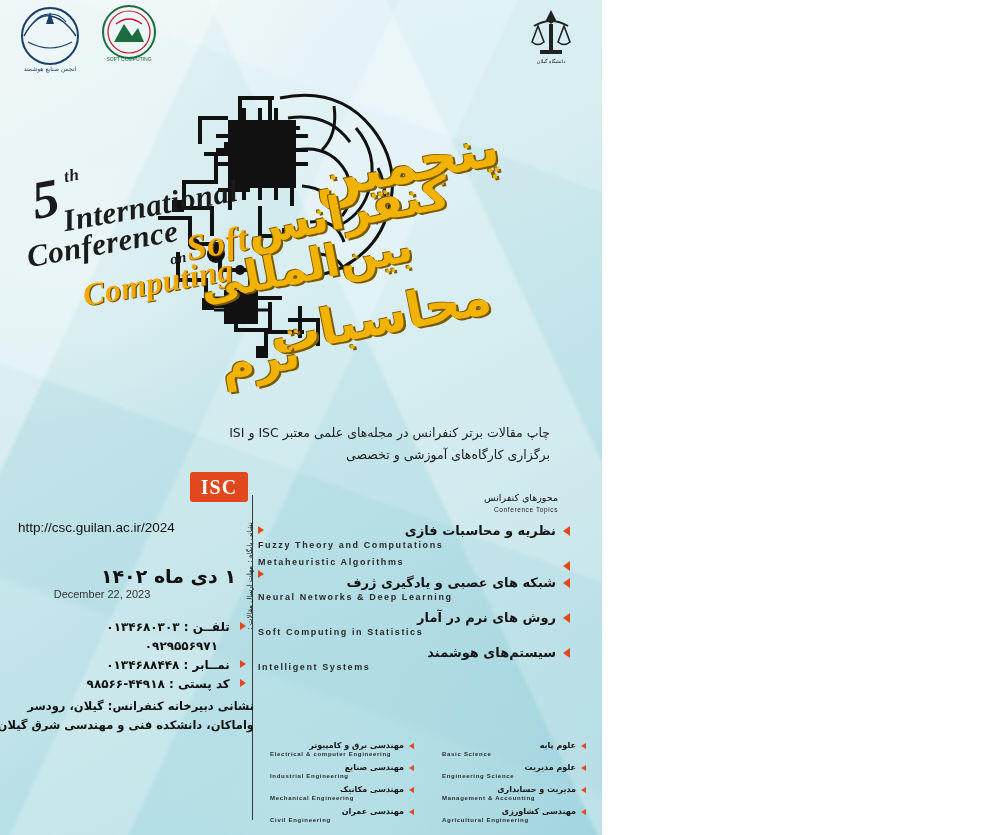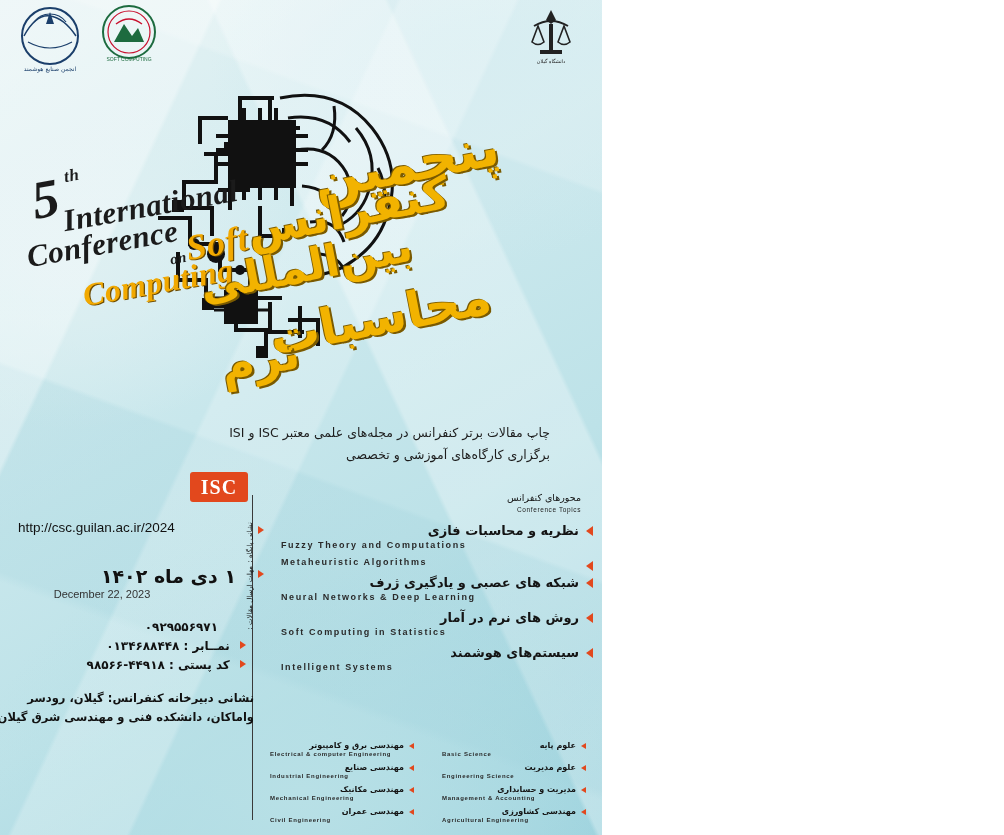--- a/index.html
+++ b/index.html
@@ -181,21 +181,21 @@
     font-weight: bold;
     font-size: 20px;
     letter-spacing: 1px;
     font-family: "Liberation Serif", serif;
     z-index: 6;
   }
 
   
   .topics {
     position: absolute;
-    left: 263px;
+    left: 240px;
     top: 492px;
     width: 330px;
     direction: rtl;
     z-index: 5;
   }
   .topics-head {
     text-align: right;
     color: #111;
     font-family: "DejaVu Sans", sans-serif;
     font-size: 9.5px;
@@ -614,36 +614,41 @@
       <span class="info-tag">مهلت ارسال مقالات :</span>
       <span class="info-arrow"></span>
       <div class="info-main">
         <div class="date-fa">۱ دی ماه ۱۴۰۲</div>
         <div class="date-en">December 22, 2023</div>
       </div>
     </div>
 
 
     <div style="margin-top:20px">
+      <div class="contact-line">
+        <span class="tri"></span>
+        <span class="lbl">تلفــن :</span>
+        <span>۰۱۳۴۶۸۰۳۰۳</span>
+      </div>
       <div class="contact-line" style="padding-right:36px">
         <span>۰۹۲۹۵۵۶۹۷۱</span>
       </div>
       <div class="contact-line">
         <span class="tri"></span>
         <span class="lbl">نمــابر :</span>
         <span>۰۱۳۴۶۸۸۴۴۸</span>
       </div>
       <div class="contact-line">
         <span class="tri"></span>
         <span class="lbl">کد پستی :</span>
         <span>۴۴۹۱۸-۹۸۵۶۶</span>
       </div>
     </div>
 
-    <div style="margin-top:17px">
+    <div style="margin-top:6px">
       <div class="addr-line">
         <span class="tri"></span>
         <span>نشانی دبیرخانه کنفرانس:</span>
         <span>گیلان، رودسر</span>
       </div>
       <div class="addr-line">واماکان، دانشکده فنی و مهندسی شرق گیلان</div>
     </div>
   </div>
 
 </div>

